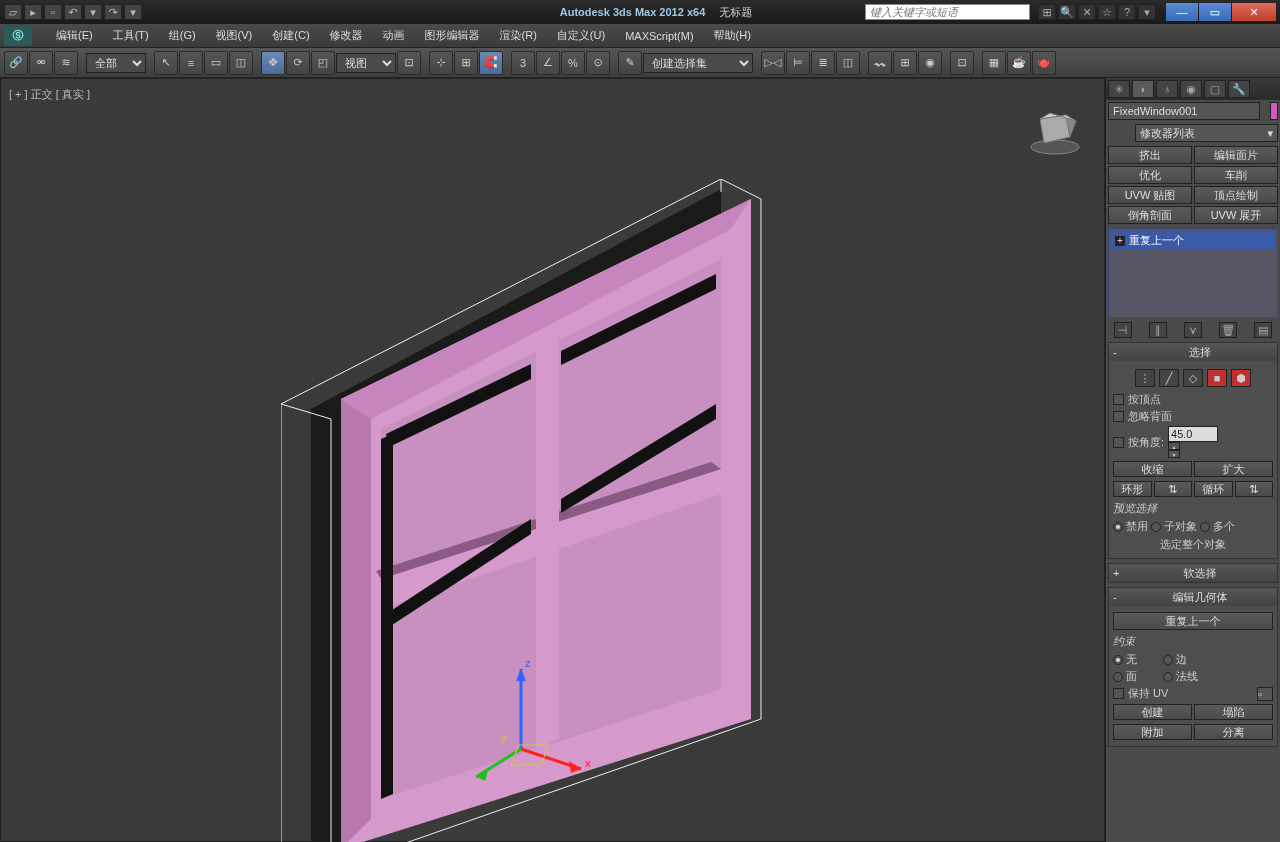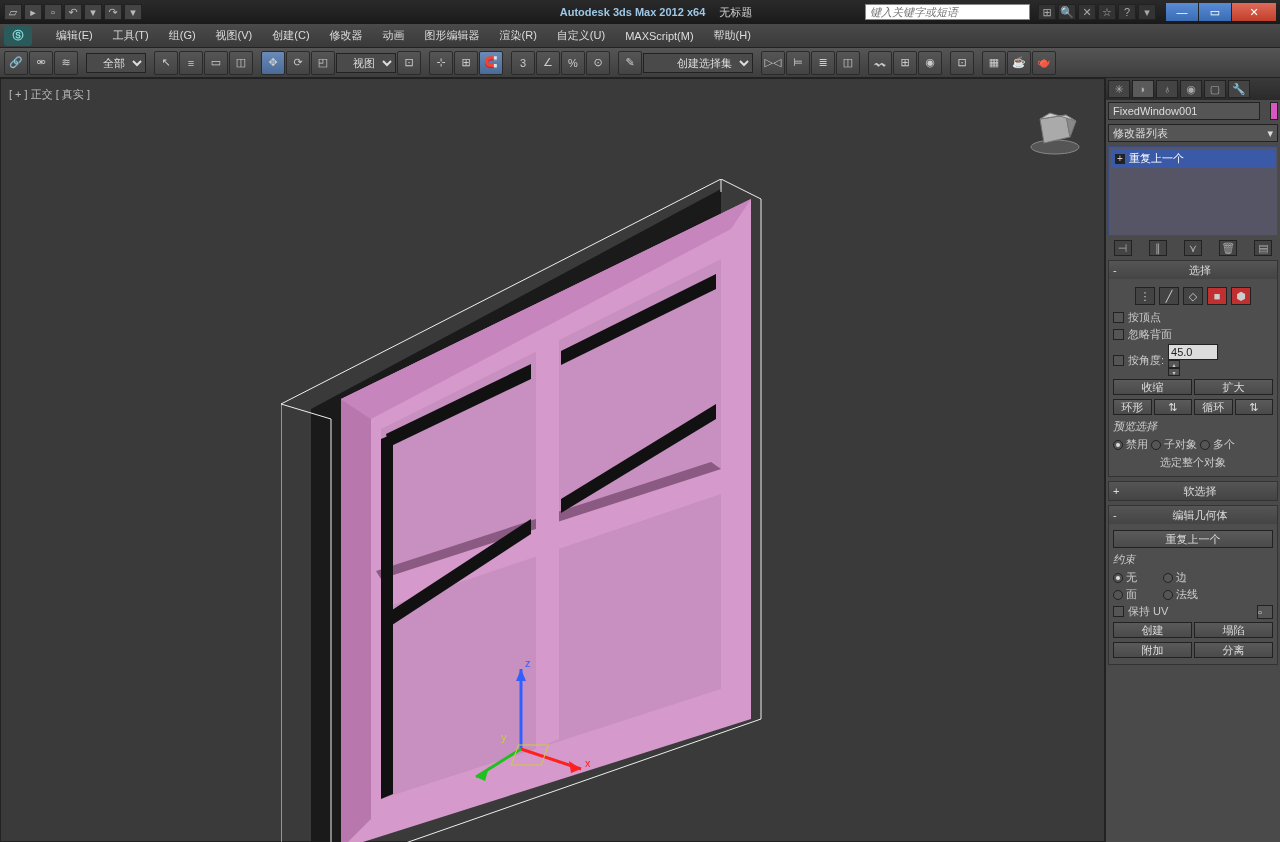--- a/index.html
+++ b/index.html
@@ -24,21 +24,21 @@
 
 .menubar { height: 24px; background: linear-gradient(#4a4a4a,#3a3a3a); display: flex; align-items: center; padding: 0 4px; border-bottom: 1px solid #222; }
 .app-icon { width: 28px; height: 20px; background: #2a5a5a; border-radius: 3px; margin-right: 14px; display:flex;align-items:center;justify-content:center; color:#8dd; font-weight:bold; cursor:pointer; }
 .menubar .menu-item { padding: 0 10px; color: #ddd; cursor: pointer; }
 
 
 .toolbar { height: 30px; background: linear-gradient(#555,#3e3e3e); display: flex; align-items: center; padding: 0 4px; border-bottom: 1px solid #222; gap: 1px; }
 .tool-btn { width: 24px; height: 24px; background: linear-gradient(#555,#444); border: 1px solid #2a2a2a; display: flex; align-items: center; justify-content: center; color: #ccc; cursor: pointer; border-radius: 2px; }
 .tool-btn.active { background: linear-gradient(#6a8ab8,#4a6a98); }
 .tool-sep { width: 6px; }
-.tool-select { height: 20px; background: #4a4a4a; border: 1px solid #222; color: #ddd; padding: 0 4px; cursor:pointer;text-align:right; }
+.tool-select { height: 20px; background: #4a4a4a; border: 1px solid #222; color: #ddd; padding: 0 4px; cursor:pointer; }
 .tool-select.wide { width: 60px; }
 .tool-select.wider { width: 110px; }
 
 
 .main { display: flex; height: calc(842px - 78px); }
 .viewport { flex: 1; background: #3a3a3a; position: relative; border: 1px solid #222; padding-left: 21px; }
 .viewport-label { position: absolute; top: 8px; left: 8px; color: #bbb; font-size: 11px; }
 .viewport-cube { position: absolute; top: 20px; right: 20px; width: 58px; height: 56px; }
 
 
@@ -47,21 +47,21 @@
 
 .right-panel { width: 175px; background: #4a4a4a; border-left: 1px solid #222; display: flex; flex-direction: column; overflow-y:auto; }
 .panel-tabs { height: 22px; background: linear-gradient(#3a3a3a,#2a2a2a); display: flex; align-items: center; padding: 0 2px; gap: 2px; }
 .panel-tab { width: 22px; height: 18px; background: #444; border: 1px solid #222; display:flex;align-items:center;justify-content:center; cursor:pointer; color:#aaa; }
 .panel-tab.active { background: #5a5a5a; }
 
 .obj-name-row { display: flex; padding: 2px; gap: 10px; }
 .obj-name-row input { flex: 1; height: 18px; background: #555; border: 1px solid #222; color: #ddd; padding: 0 4px; }
 .color-swatch { width: 18px; height: 18px; background: #d858c0; border: 1px solid #222; cursor:pointer; }
 
-.modifier-row { display:flex; padding: 2px; gap:2px; }
+.modifier-row { display:flex; padding: 2px; gap:2px;margin-left:27px; }
 .modifier-row .dd { flex:1; height:18px; background:#555; border:1px solid #222; color:#ddd; padding:0 4px; display:flex; align-items:center; cursor:pointer; justify-content:space-between;}
 
 .mod-btn-grid { display: grid; grid-template-columns: 1fr 1fr; gap: 2px; padding: 2px; }
 .mod-btn { height: 18px; background: linear-gradient(#5a5a5a,#4a4a4a); border: 1px solid #222; color: #ddd; display:flex;align-items:center;justify-content:center; cursor:pointer; }
 
 .stack-box { margin: 2px; height: 90px; background: #556; border: 1px solid #3a4a7a; padding: 2px; }
 .stack-item { background: #3a5aa8; color: #fff; padding: 2px 4px; display:flex; align-items:center; gap:4px; cursor:pointer;}
 .stack-item .plus { width:10px; height:10px; background:#222; color:#ccc; display:flex;align-items:center;justify-content:center; font-size:10px;}
 
 .stack-tools { display:flex; padding:2px; gap:6px; justify-content:space-around; }
@@ -269,20 +269,30 @@
       <div class="color-swatch"></div>
     </div>
 
     <div class="modifier-row">
       <div class="dd">
           <span>修改器列表</span>
           <span>▾</span>
         </div>
     </div>
 
+    <div class="mod-btn-grid">
+      <div class="mod-btn">挤出</div>
+      <div class="mod-btn">编辑面片</div>
+      <div class="mod-btn">优化</div>
+      <div class="mod-btn">车削</div>
+      <div class="mod-btn">UVW 贴图</div>
+      <div class="mod-btn">顶点绘制</div>
+      <div class="mod-btn">倒角剖面</div>
+      <div class="mod-btn">UVW 展开</div>
+    </div>
 
     <div class="stack-box">
       <div class="stack-item">
         <div class="plus">+</div>
         <span>重复上一个</span>
       </div>
     </div>
 
     <div class="stack-tools">
       <div class="st">⊣</div>

